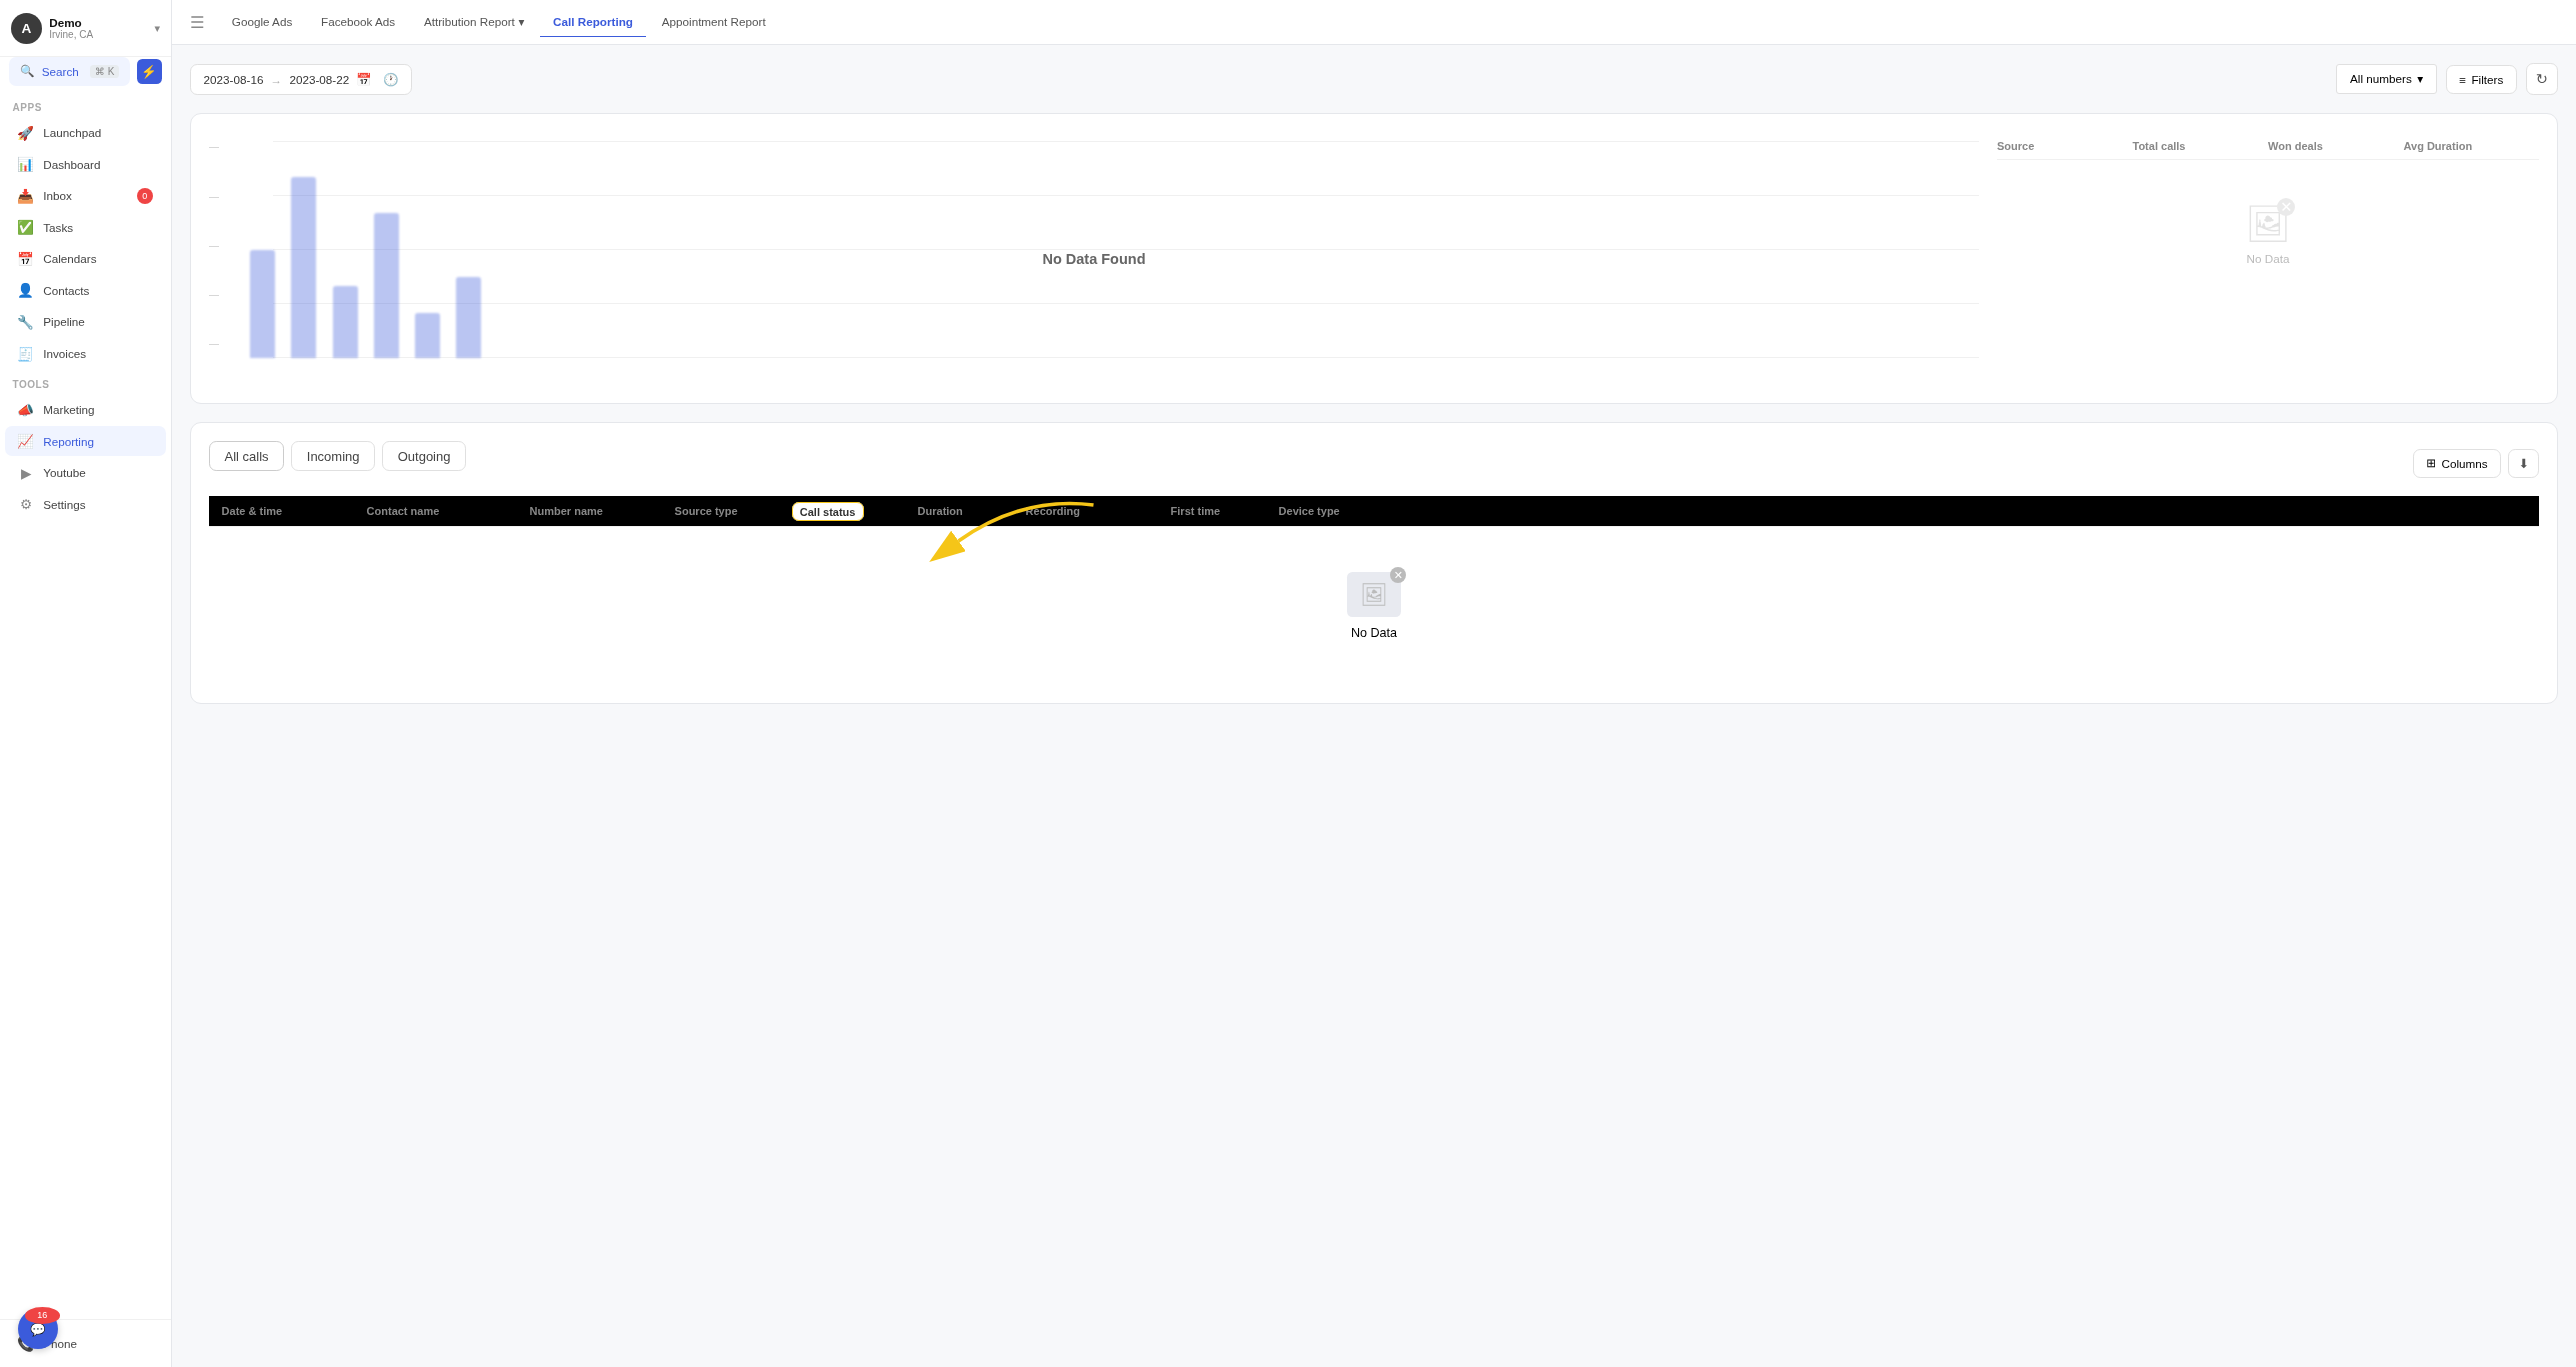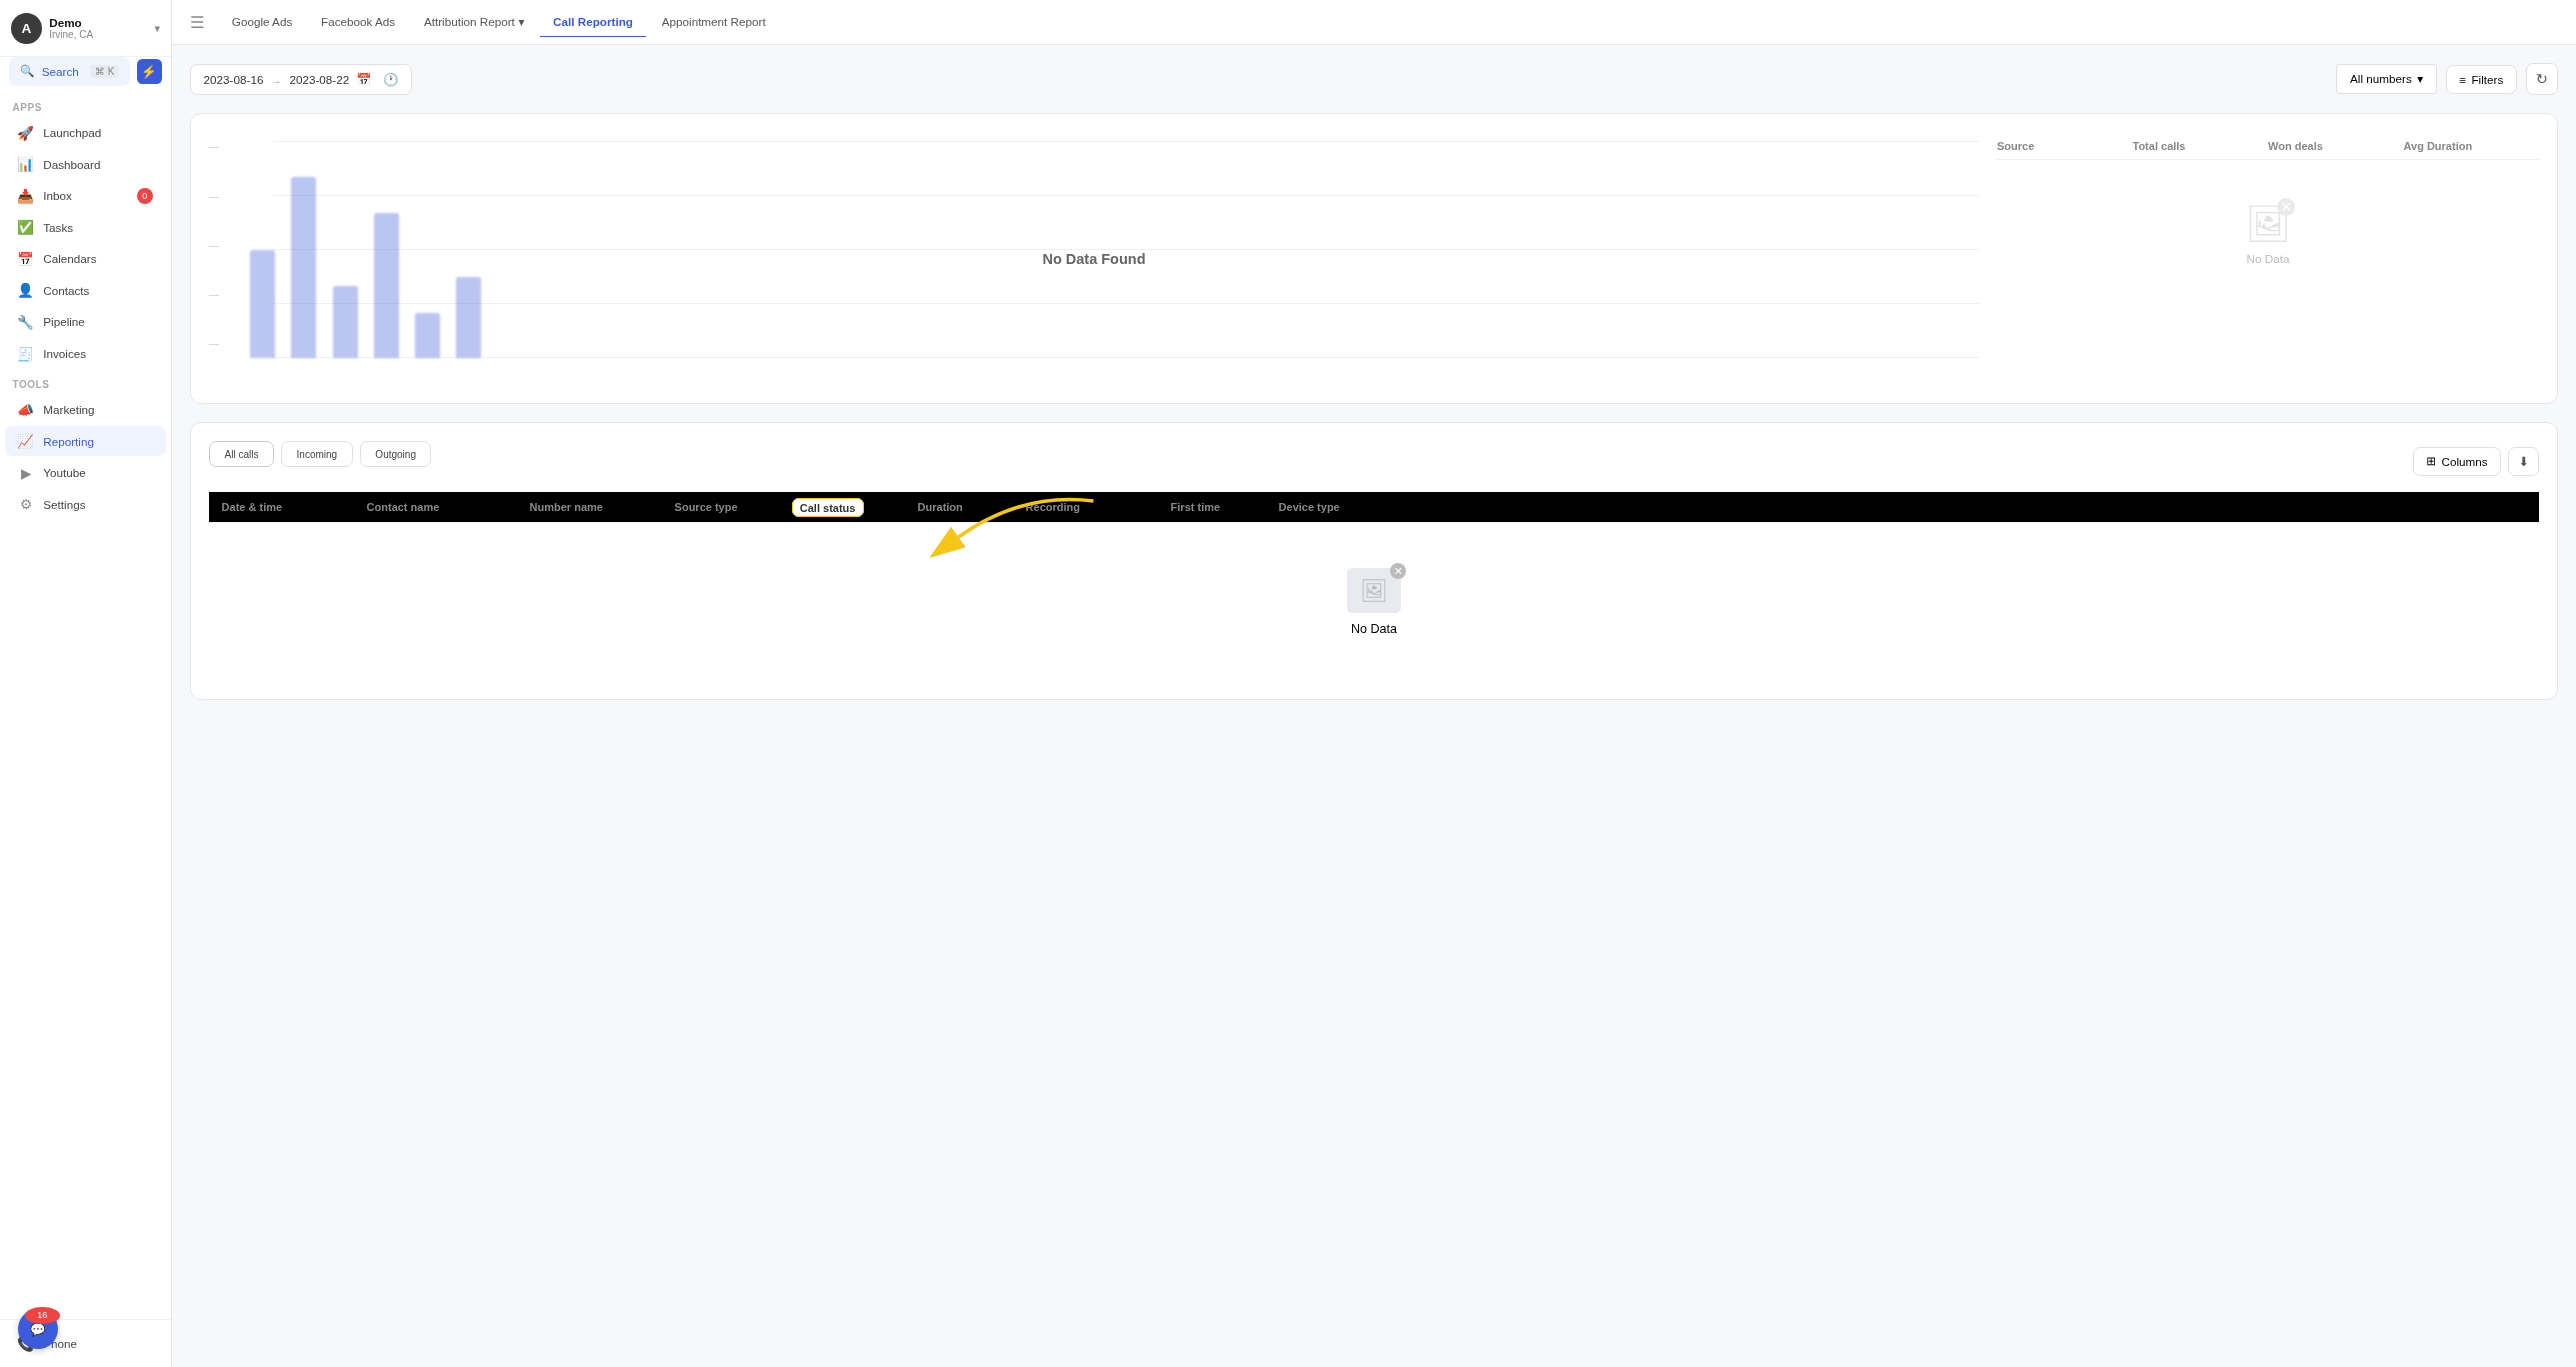--- a/index.html
+++ b/index.html
@@ -317,21 +317,21 @@
     
     .call-tabs {
       display: flex;
       gap: 7.2px;
       margin-bottom: 14.5px;
     }
     .call-tab {
       padding: 6.3px 14.5px;
       border: 0.9px solid #e0e0e0;
       border-radius: 7.2px;
-      font-size: 10px;
+      font-size: 13px;
       cursor: pointer;
       background: #fff;
       color: #444;
     }
     .call-tab.active { background: #fff; border-color: #ccc; font-weight: 500; }
 
     .columns-btn {
       display: flex; align-items: center; gap: 5.4px;
       background: #fff;
       border: 0.9px solid #e0e0e0;

